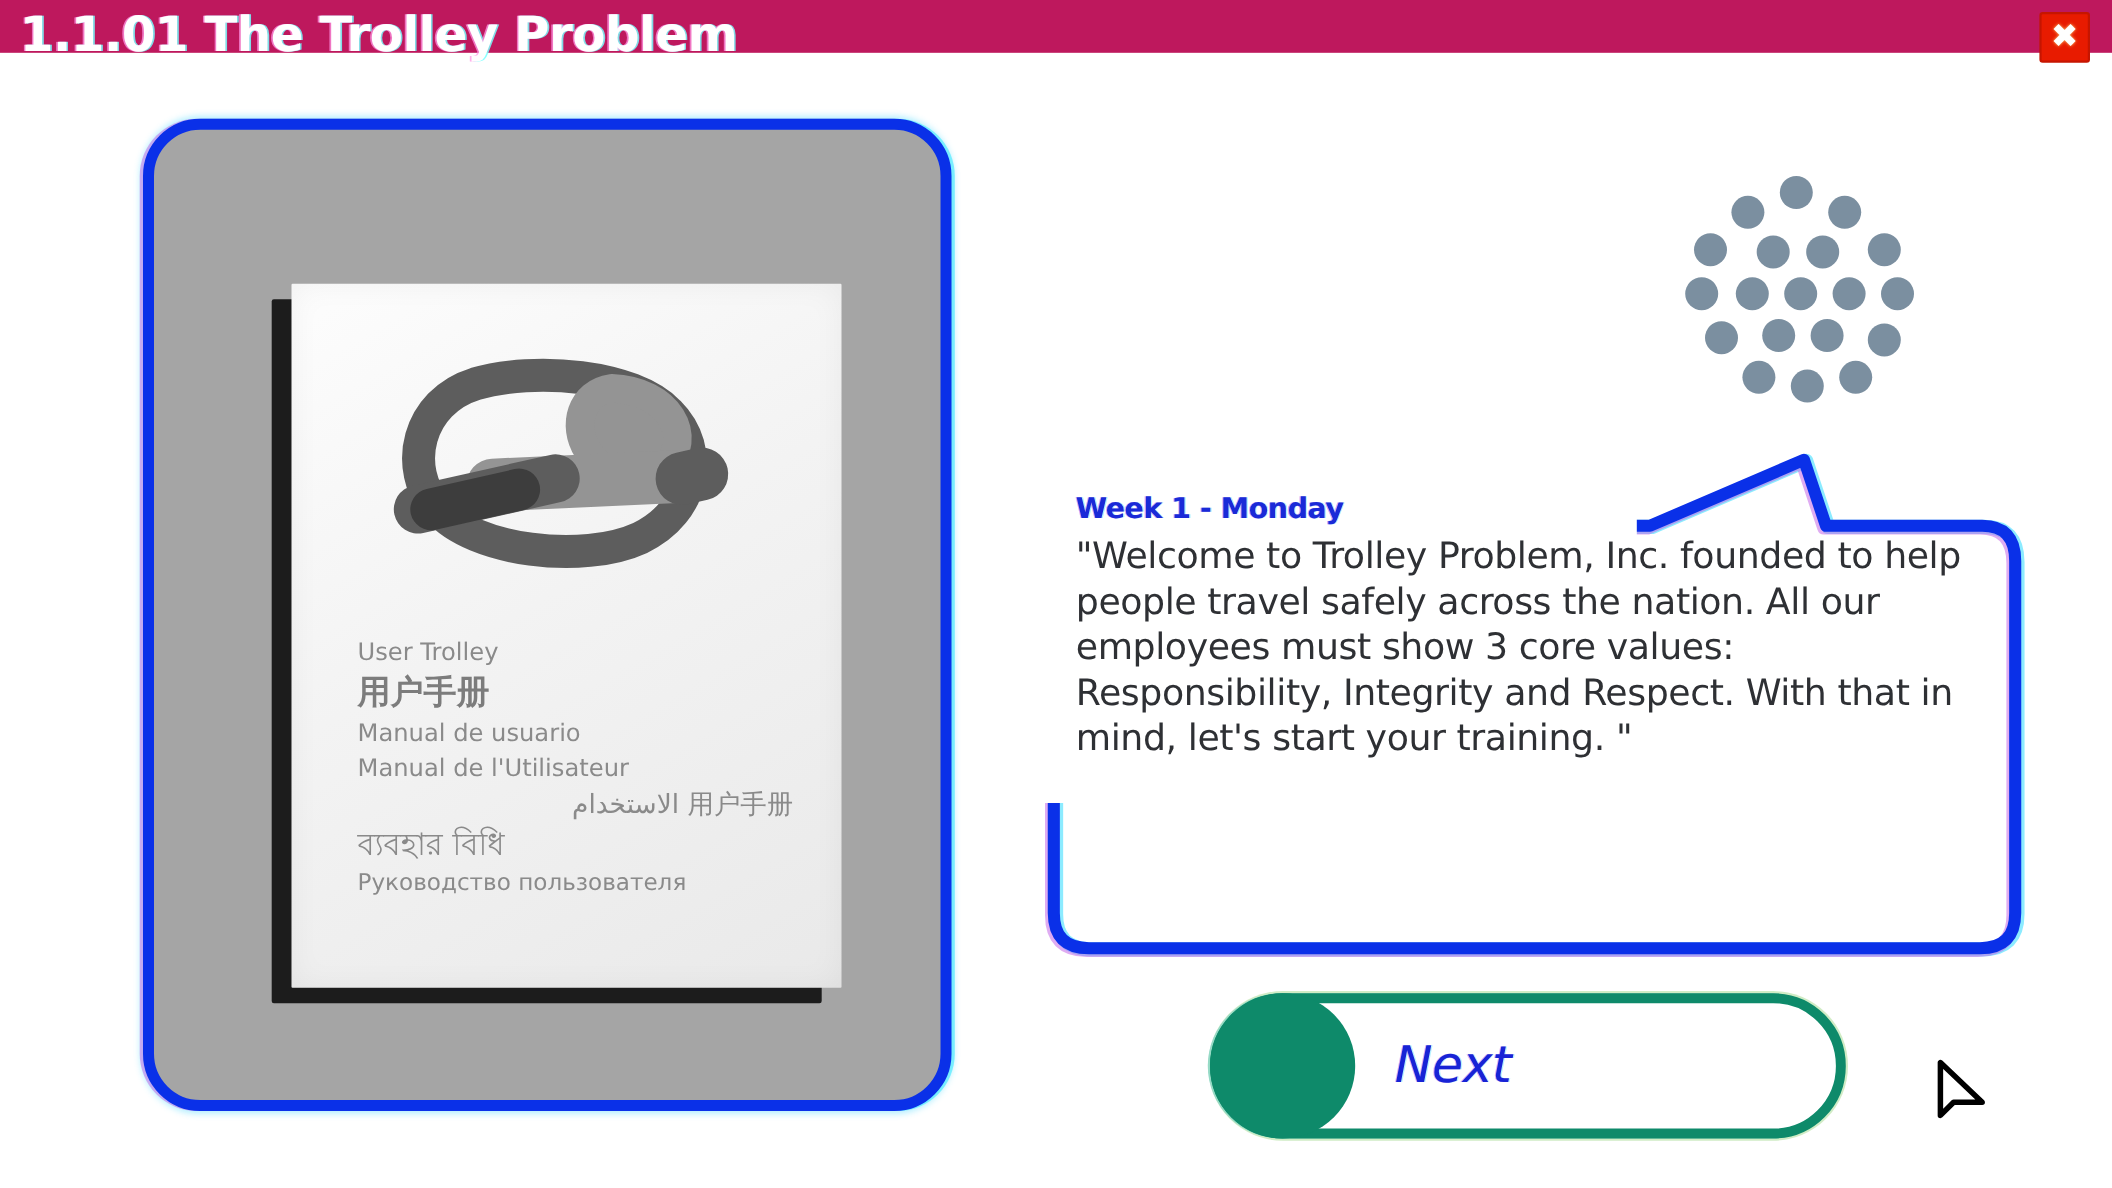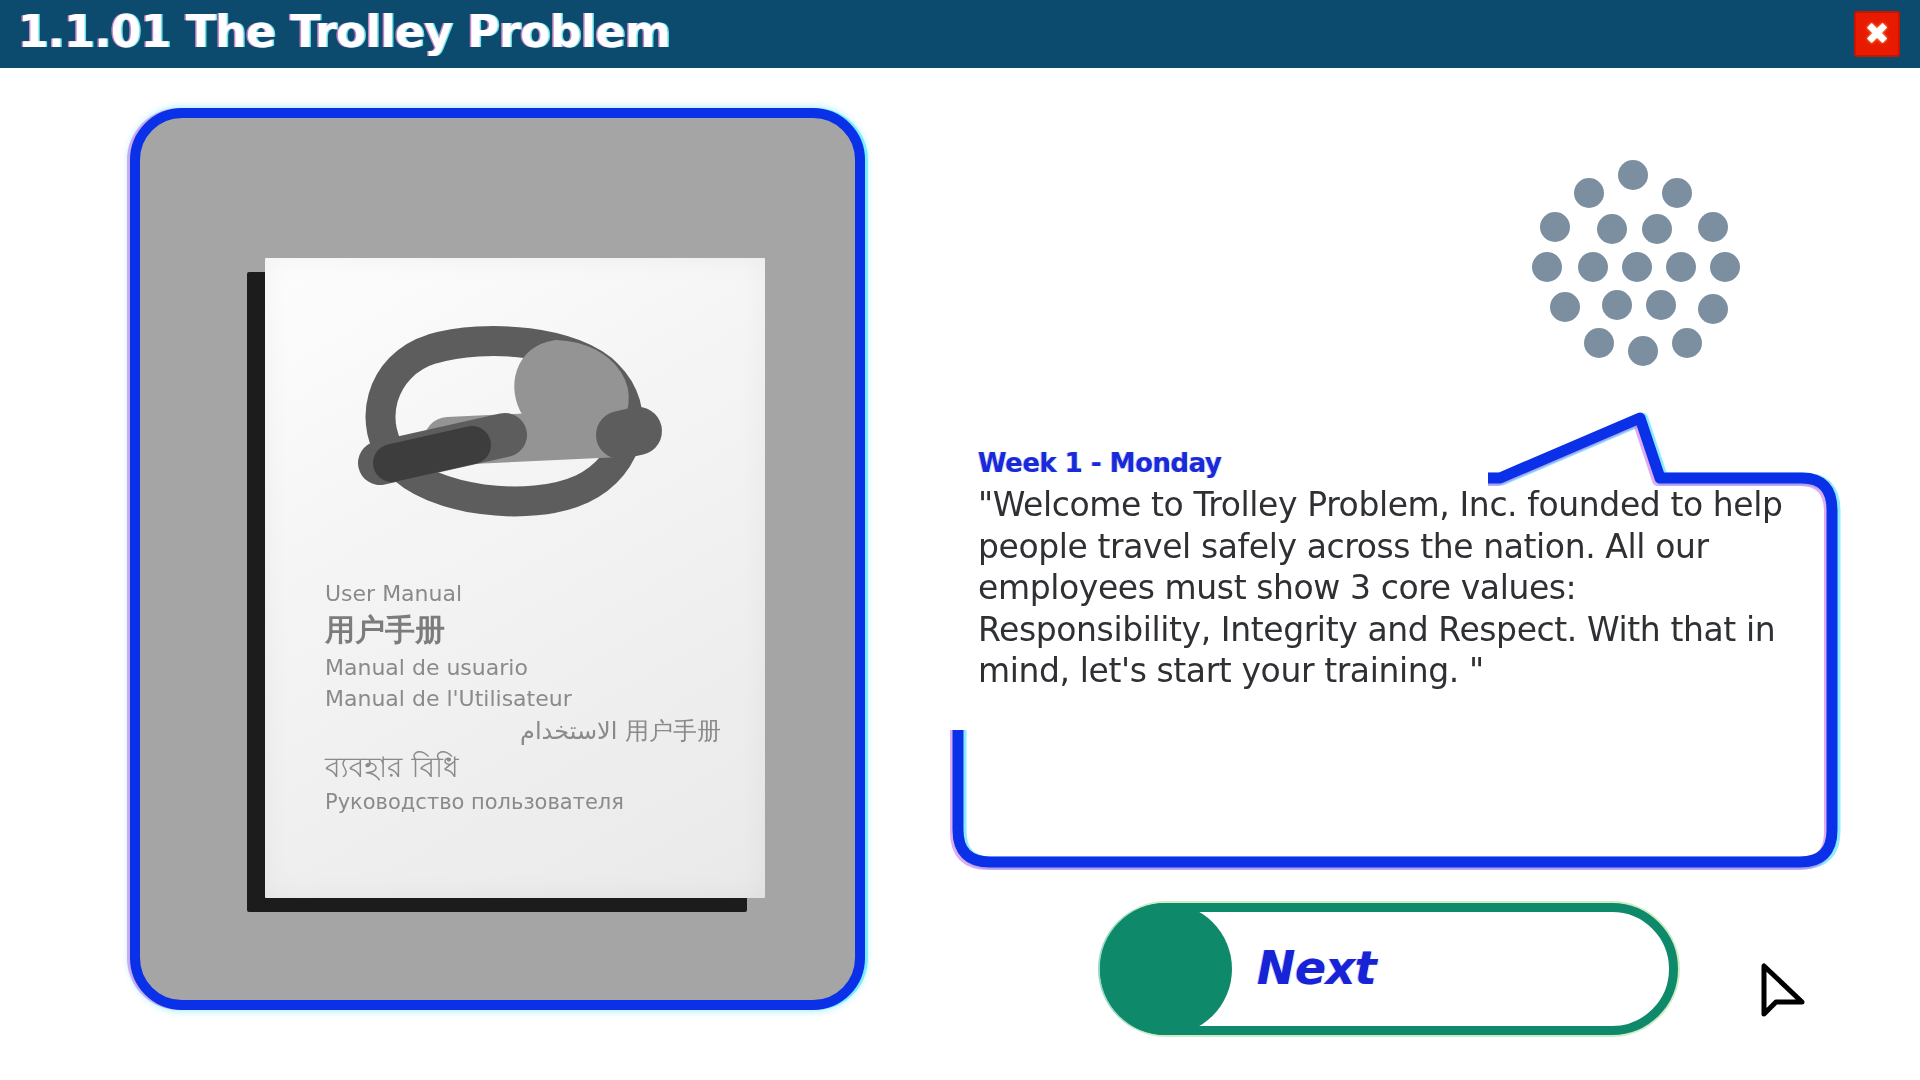--- a/index.html
+++ b/index.html
@@ -13,22 +13,22 @@
     overflow: hidden;
     position: relative;
     font-family: "DejaVu Sans", sans-serif;
   }
 
   
   #titlebar {
     position: absolute;
     left: 0; top: 0;
     width: 1920px;
-    height: 68px;
-    background: #0c4a6e;
+    height: 48px;
+    background: #be185d;
   }
   #title-text {
     position: absolute;
     left: 18px;
     top: 6px;
     font-family: "DejaVu Sans", sans-serif;
     font-size: 44px;
     font-weight: bold;
     letter-spacing: -0.5px;
     color: #ffffff;
@@ -207,27 +207,27 @@
     position: absolute;
     left: -9px;
     top: -9px;
     width: 132px;
     height: 132px;
     border-radius: 50%;
     background: #0e8a6a;
   }
   #next-label {
     position: absolute;
-    left: 148px;
+    left: 159px;
     top: 50%;
     transform: translateY(-52%);
     font-family: "DejaVu Sans", sans-serif;
     font-size: 46px;
     font-style: italic;
-    font-weight: bold;
+    font-weight: normal;
     color: #1823d6;
     letter-spacing: -0.5px;
     text-shadow: -1px 0 0 rgba(190,90,220,0.5), 1px 0 0 rgba(110,230,255,0.5);
   }
 
   
   #mouse-cursor {
     position: absolute;
     left: 1758px;
     top: 962px;
@@ -262,21 +262,21 @@
 
           <path d="M60 150 L 185 122" stroke="#5d5d5d" stroke-width="44"></path>
 
           <path d="M72 150 L 152 132" stroke="#3d3d3d" stroke-width="38"></path>
 
           <path d="M300 122 L 318 118" stroke="#5d5d5d" stroke-width="48"></path>
         </g>
       </svg>
 
       <div id="cover-langs">
-        <span class="lang en">User Manual</span>
+        <span class="lang en">User Trolley</span>
         <span class="lang zh">用户手册</span>
         <span class="lang es">Manual de usuario</span>
         <span class="lang fr">Manual de l'Utilisateur</span>
         <span class="lang ar">用户手册 الاستخدام</span>
         <span class="lang bn">ব্যবহার বিধি</span>
         <span class="lang ru">Руководство пользователя</span>
       </div>
 
     </div>
   </div>

